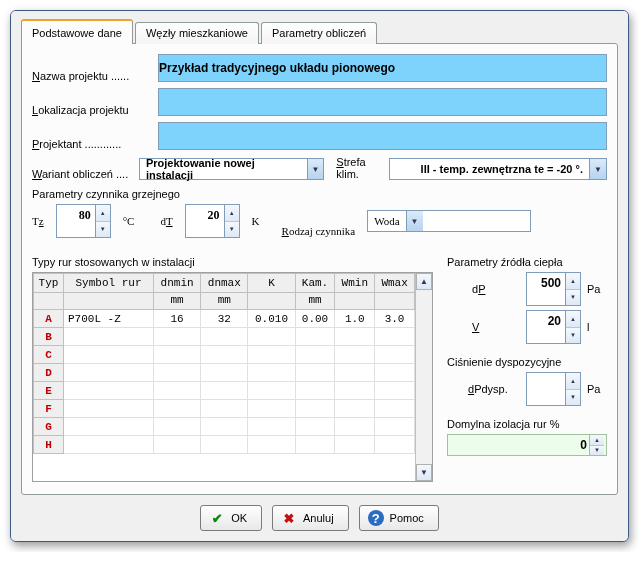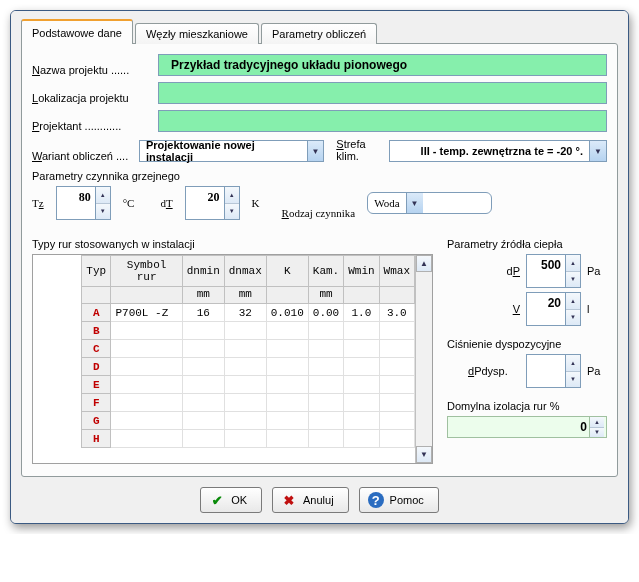--- a/index.html
+++ b/index.html
@@ -43,21 +43,20 @@
     cursor: pointer;
   }
   .content {
     padding: 8px 10px 10px 10px;
     background: #f0f0f0;
   }
   .tabstrip {
     display: flex;
     position: relative;
     z-index: 2;
-    align-items: flex-end;
   }
   .tab {
     background: linear-gradient(to bottom, #ffffff 0%, #f4f4f4 100%);
     border: 1px solid #919b9c;
     border-bottom: none;
     border-top-left-radius: 3px;
     border-top-right-radius: 3px;
     padding: 4px 10px;
     margin-right: 2px;
     margin-top: 3px;
@@ -85,23 +84,23 @@
     border-radius: 0 3px 3px 3px;
     margin-top: -1px;
     padding: 10px 10px 12px 10px;
   }
   .row { display: flex; align-items: flex-end; margin-bottom: 6px; gap: 6px; }
   .label { width: 120px; color: #000; }
   .u { text-decoration: underline; }
   .textinput {
     flex: 1;
     border: 1px solid #7f9db9;
-    background: #86efac;
-    height: 22px;
-    padding: 2px 12px;
+    background: #7dd3fc;
+    height: 28px;
+    padding: 2px 0;
     font-size: 11px;
   }
   .textinput.bold { font-weight: bold; font-size: 12px; }
   .combo {
     border: 1px solid #7f9db9;
     background: #fff;
     height: 22px;
     display: inline-flex;
     align-items: center;
     font-weight: bold;
@@ -158,21 +157,20 @@
   .param-line { display: flex; align-items: center; gap: 12px; flex-wrap: wrap; font-family: Liberation Serif, serif; }
   .main-cols { display: flex; gap: 14px; margin-top: 10px; }
   .left-col { flex: 1; }
   .right-col { width: 160px; }
   .table-wrap {
     border: 1px solid #a0a0a0;
     background: #fff;
     position: relative;
     height: 210px;
     display: flex;
-    padding-left: 48px;
   }
   table {
     border-collapse: collapse;
     width: 100%;
     font-family: "Courier New", monospace;
     font-size: 11px;
   }
   th {
     background: #efefef;
     border: 1px solid #c0c0c0;
@@ -210,21 +208,21 @@
     border: 1px solid #b0b0b0;
     display: flex;
     align-items: center;
     justify-content: center;
     font-size: 8px;
     color: #335;
     cursor: pointer;
   }
   .rgroup { margin-bottom: 12px; }
   .rgroup .rfield { display: flex; align-items: center; justify-content: flex-end; gap: 6px; margin-bottom: 4px; }
-  .rgroup .rfield .flab { width: 48px; text-align: right; }
+  .rgroup .rfield .flab { width: 48px; text-align: left; }
   .rgroup .rfield .funit { width: 20px; }
   .greenbox {
     border: 1px solid #a0c0a0;
     background: #ecfdec;
     height: 22px;
     display: flex;
     align-items: center;
     justify-content: flex-end;
     padding: 0 2px;
   }
@@ -318,21 +316,21 @@
         <div class="spinner">
           <div class="sp-text">20</div>
           <div class="sp-btns">
               <div>▲</div>
               <div>▼</div>
             </div>
         </div>
         <span>K</span>
 
         <span style="margin-left:10px;margin-top:19px;"><span class="u">R</span><span>odzaj czynnika</span></span>
-        <div class="combo" style="width:125px; font-weight:normal;border-radius:6px;">
+        <div class="combo" style="width:164px; font-weight:normal;">
           <span class="combo-text" style="font-weight:normal;">Woda</span>
           <div class="combo-btn">▼</div>
         </div>
       </div>
 
       <div class="main-cols">
         <div class="left-col">
           <div class="section-head">Typy rur stosowanych w instalacji</div>
           <div class="table-wrap">
             <div class="scroll-body">

